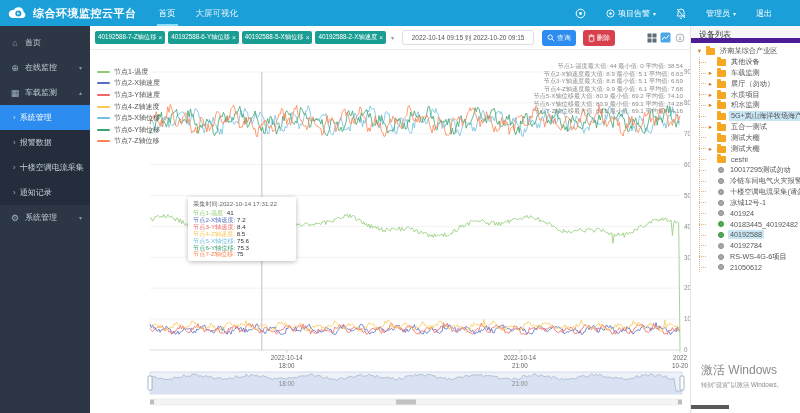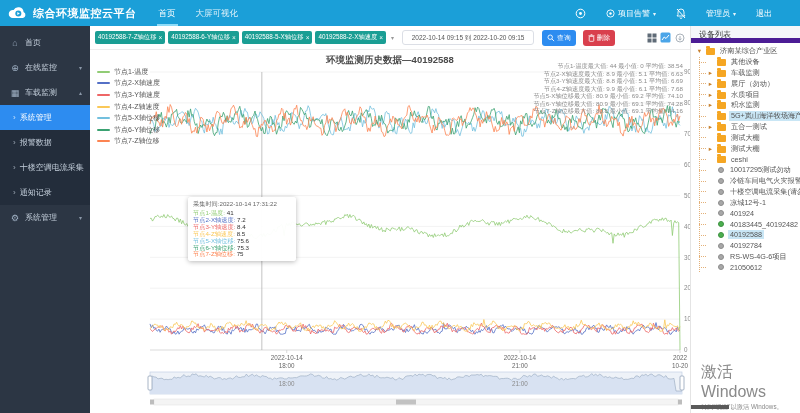--- a/index.html
+++ b/index.html
@@ -64,21 +64,21 @@
   .tree-row.depth1::before{content:'';position:absolute;left:-8px;top:5px;width:7px;border-top:1px dotted #e3b077;}
   .tree-toggle{width:7px;font-size:6.5px;color:#c7802e;text-align:center;flex:none;line-height:10px;}
   .folder-ic{width:9px;height:7px;background:#f5a623;border-radius:1px;position:relative;flex:none;margin-top:1px;}
   .folder-ic::before{content:'';position:absolute;top:-2px;left:0;width:4px;height:2px;background:#f5a623;border-radius:1px 1px 0 0;}
   .dev-dot{width:6px;height:6px;border-radius:50%;flex:none;margin:0 1px;}
   .dev-dot.online{background:#4caf50;border:1px solid #3d9140;}
   .dev-dot.offline{background:#a8a8a8;border:1px solid #8c8c8c;}
   .tree-label{font-size:7.2px;color:#555;padding:0 2px;}
   .tree-row.selected .tree-label{background:#c9e6f5;}
   .watermark{position:absolute;left:10px;top:336px;color:#8a8a8a;}
-  .wm1{font-size:16px;}
+  .wm1{font-size:12px;}
   .wm2{font-size:6.3px;margin-top:2px;white-space:nowrap;}
   .rp-thumb{position:absolute;bottom:4px;left:0;width:38px;height:4px;background:#5a5a5a;}
 </style>
 </head>
 <body>
 
 <div class="page">
 
   <header class="topbar">
     <div class="brand">
@@ -219,21 +219,20 @@
           <svg width="10" height="10" viewBox="0 0 10 10">
               <circle cx="5" cy="5" r="4" fill="none" stroke="#aab2ba" stroke-width="1"></circle>
               <line x1="5" y1="3" x2="5" y2="7" stroke="#aab2ba" stroke-width="1"></line>
               <polyline points="3.5,5.6 5,7.2 6.5,5.6" fill="none" stroke="#aab2ba" stroke-width="1"></polyline>
             </svg>
         </span>
       </div>
     </div>
 
     <div class="chart-area">
-      <div class="chart-title">环境监测历史数据—40192588</div>
       <svg id="plot" viewBox="0 0 600 363">
           <line x1="60" y1="300" x2="590" y2="300" stroke="#cccccc" stroke-width="0.7"></line>
           <text x="594" y="302.2" font-size="6.3" fill="#8a8a8a">0</text>
           <line x1="60" y1="269.1111111111111" x2="590" y2="269.1111111111111" stroke="#eeeeee" stroke-width="0.7"></line>
           <text x="594" y="271.3111111111111" font-size="6.3" fill="#8a8a8a">10</text>
           <line x1="60" y1="238.22222222222223" x2="590" y2="238.22222222222223" stroke="#eeeeee" stroke-width="0.7"></line>
           <text x="594" y="240.42222222222222" font-size="6.3" fill="#8a8a8a">20</text>
           <line x1="60" y1="207.33333333333334" x2="590" y2="207.33333333333334" stroke="#eeeeee" stroke-width="0.7"></line>
           <text x="594" y="209.53333333333333" font-size="6.3" fill="#8a8a8a">30</text>
           <line x1="60" y1="176.44444444444446" x2="590" y2="176.44444444444446" stroke="#eeeeee" stroke-width="0.7"></line>

